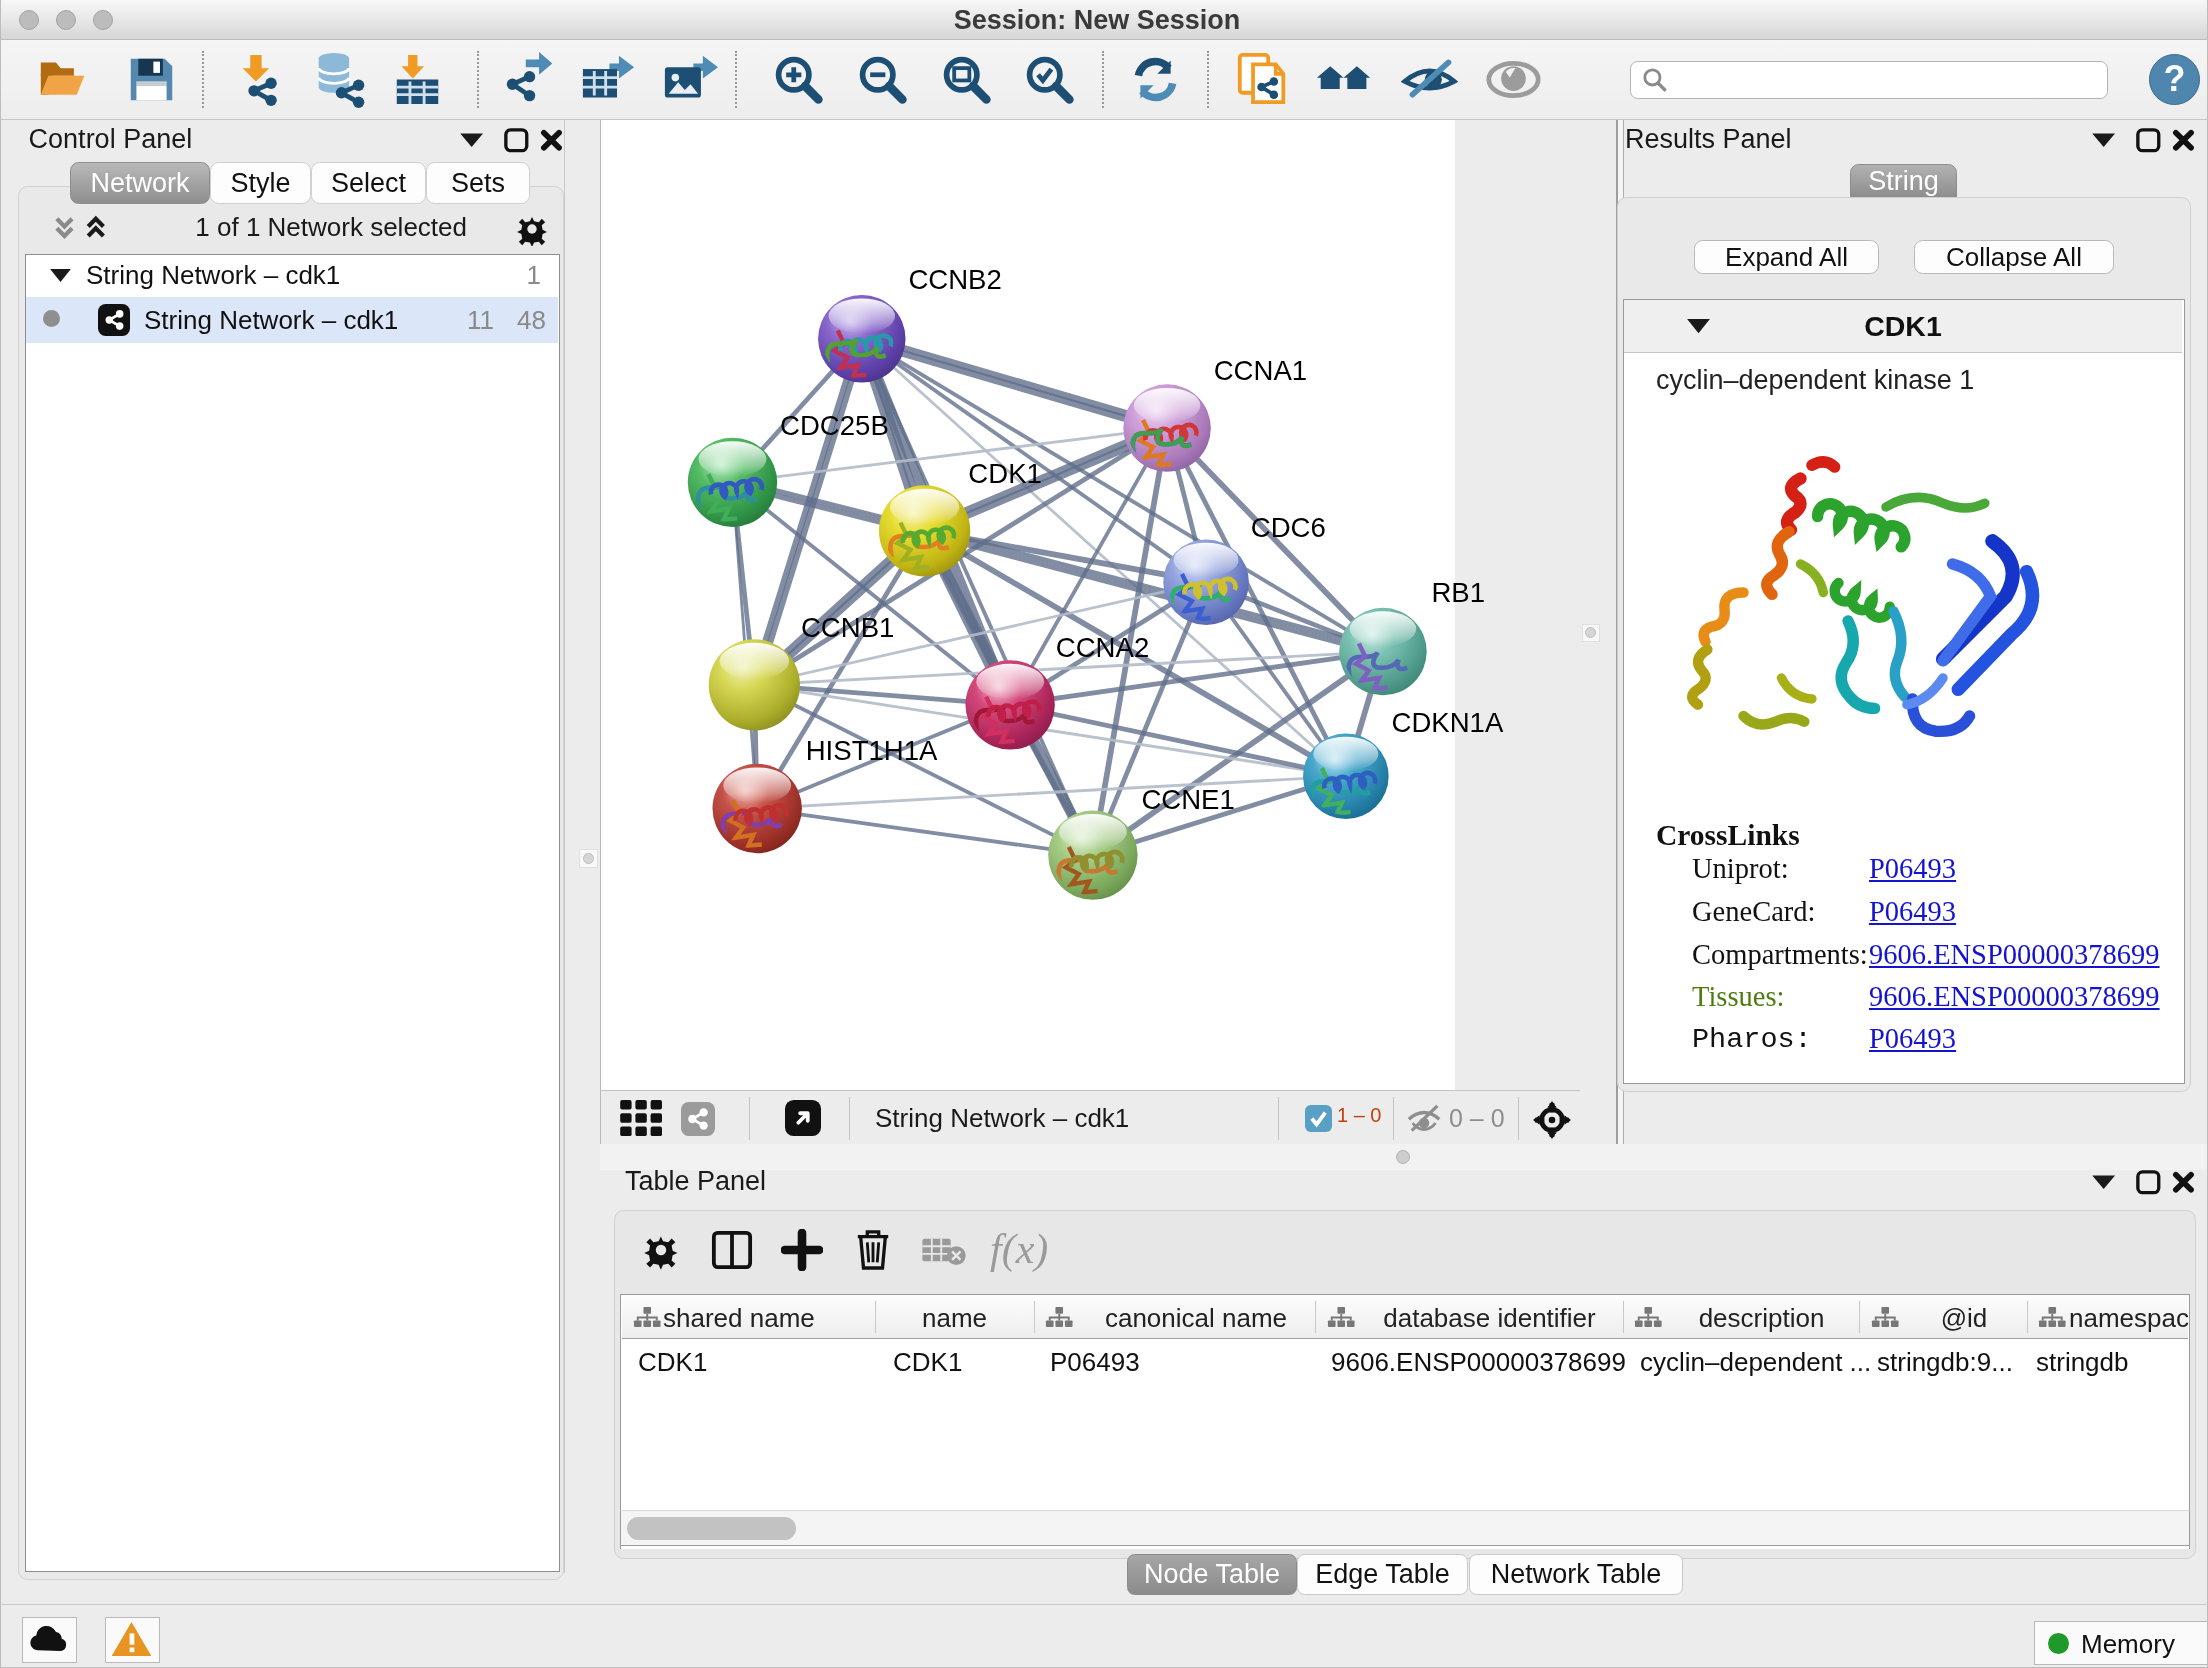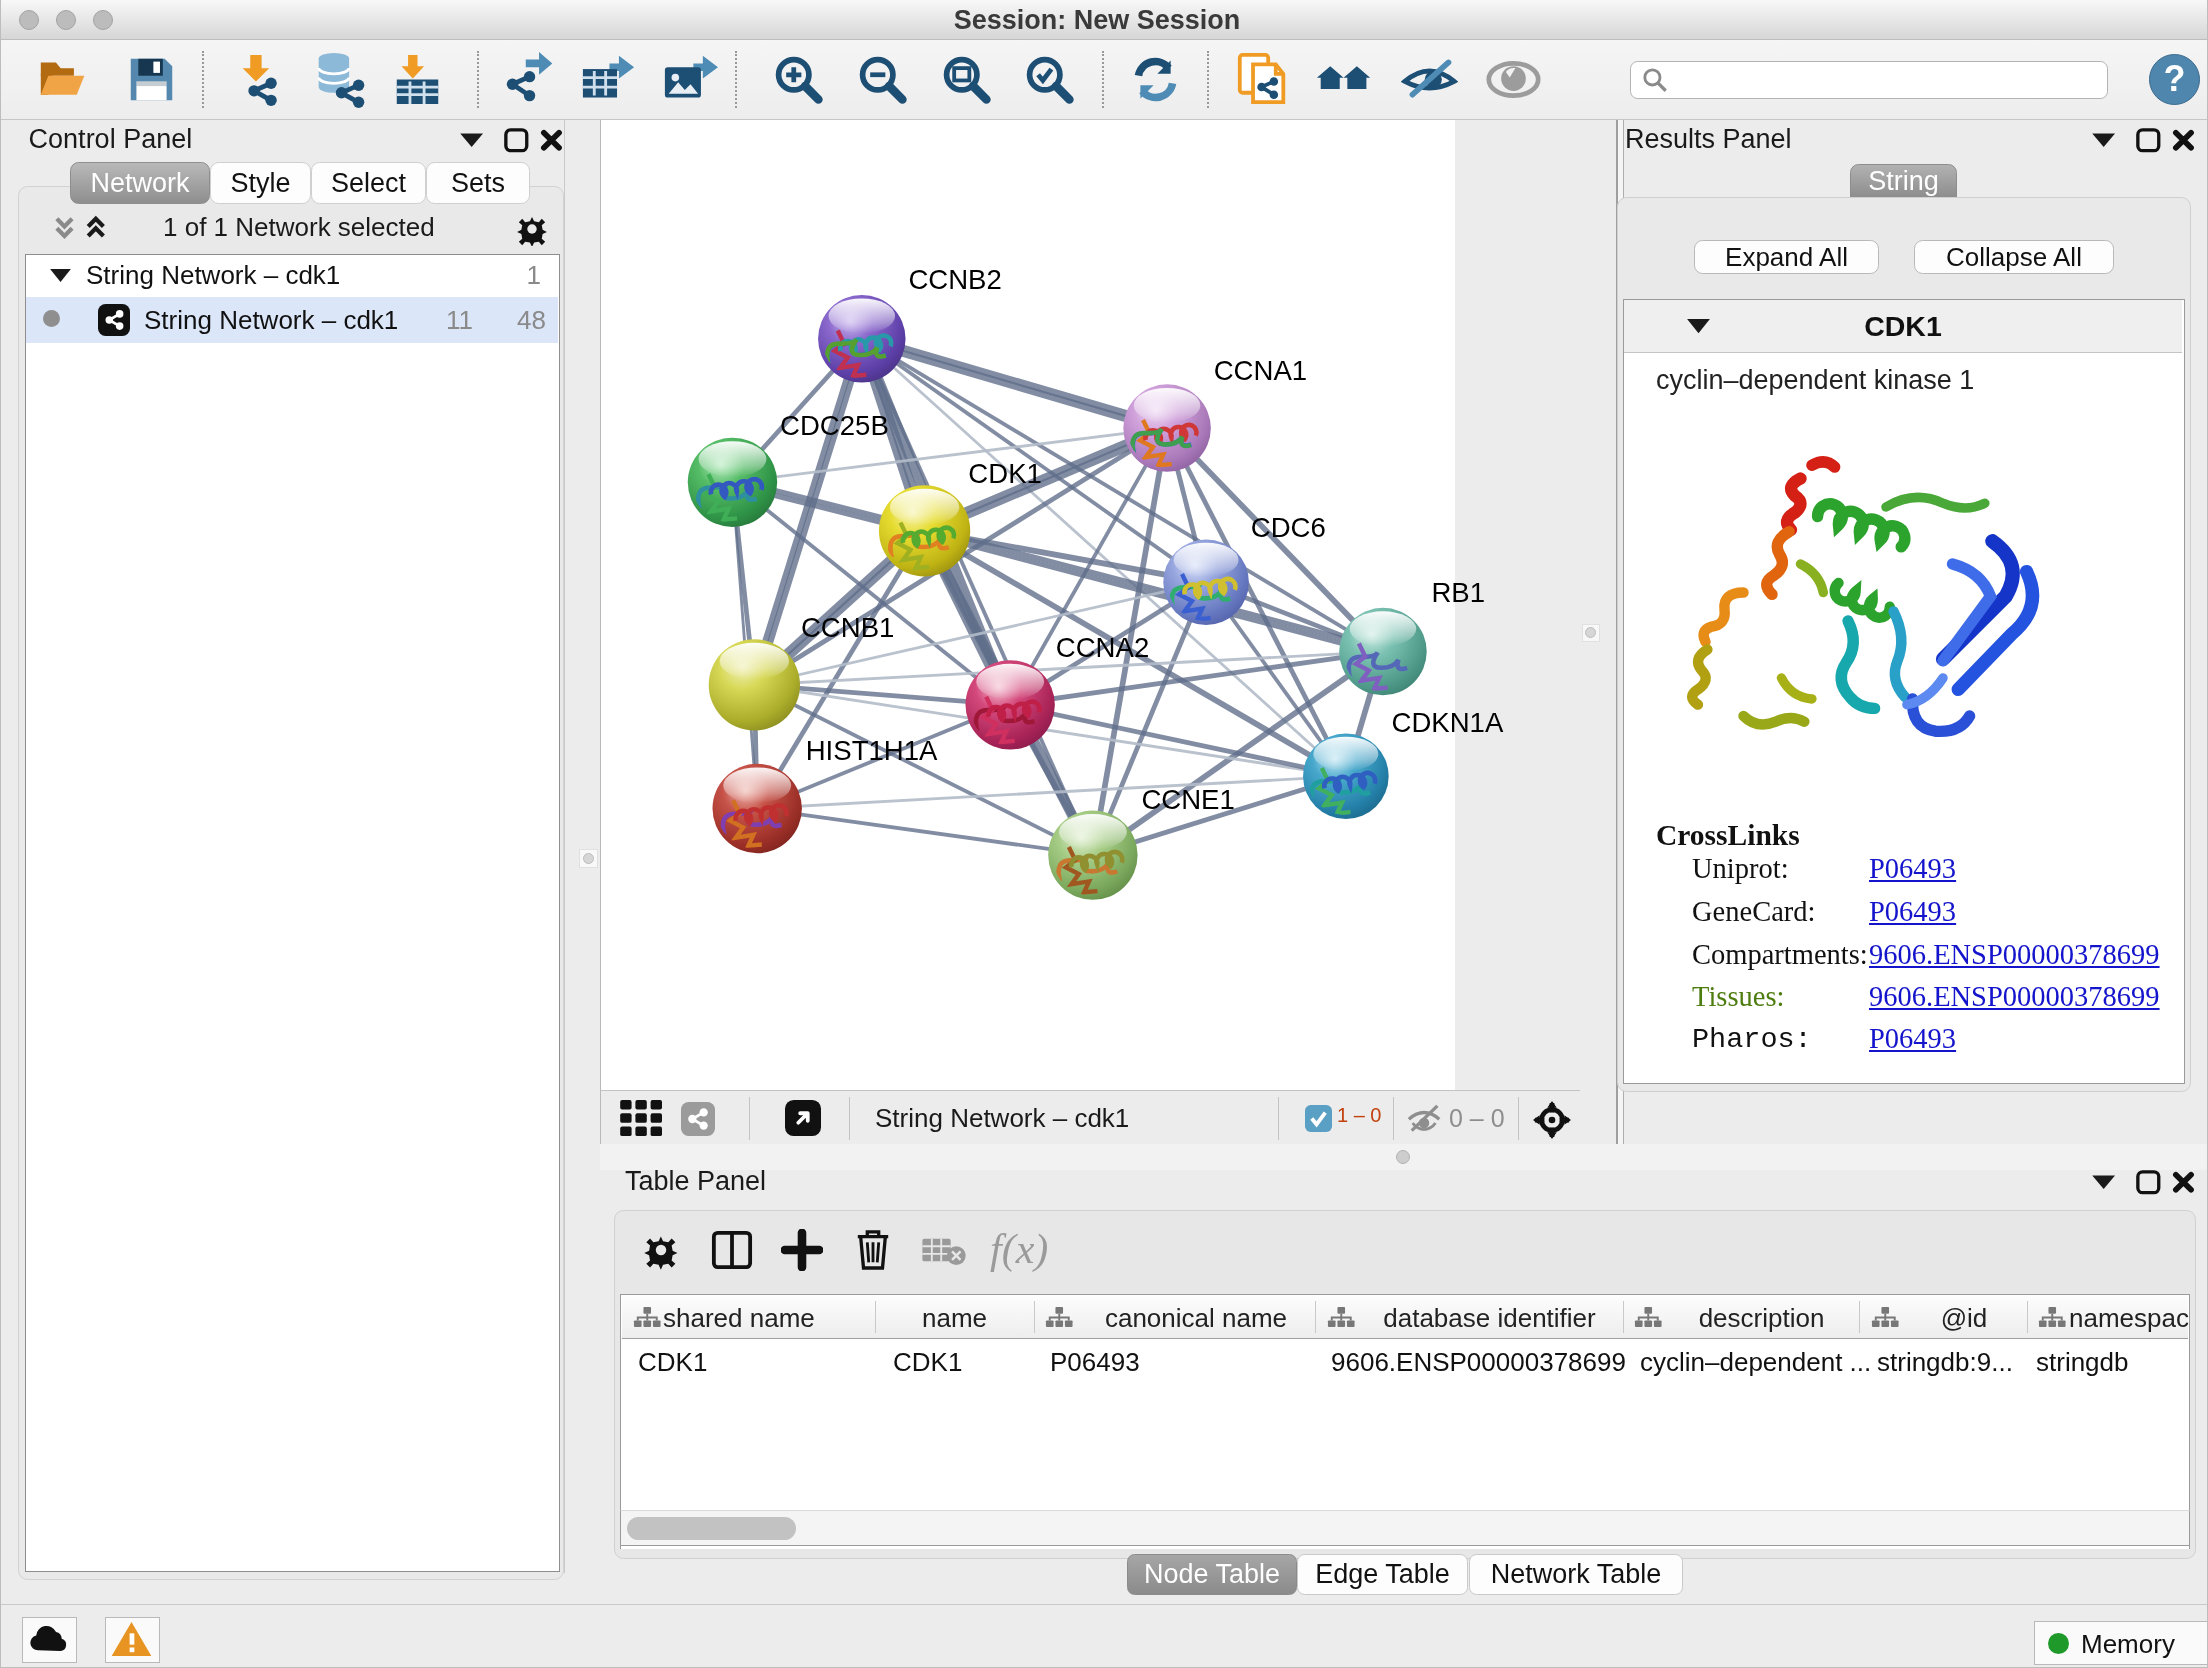--- a/index.html
+++ b/index.html
@@ -199,21 +199,21 @@
 <svg class="abs" style="left:34px;top:11.4px" width="57" height="28.5" viewBox="0 0 60 30">
 <g stroke="#8a8a8a" stroke-width="4.5" fill="none">
         <path d="M3 4 l8 8 8-8"></path>
         <path d="M3 14 l8 8 8-8"></path>
       </g>
 <g stroke="#1a1a1a" stroke-width="4.5" fill="none">
         <path d="M36 12 l8-8 8 8"></path>
         <path d="M36 22 l8-8 8 8"></path>
       </g>
 </svg>
-<div class="abs" style="left:143px;top:7.6px;width:304px;text-align:left;font-size:26px;color:#1a1a1a">1 of 1 Network selected</div>
+<div class="abs" style="left:143px;top:7.6px;width:304px;text-align:right;font-size:26px;color:#1a1a1a">1 of 1 Network selected</div>
 <svg class="abs" style="left:495px;top:7.6px" width="34" height="34" viewBox="0 0 36 36">
       <path fill="#111" d="M18 4 l2.5 5 5.5 1 3.5-4 4 4-4 3.5 1 5.5 5 2.5-5 2.5-1 5.5 4 3.5-4 4-3.5-4-5.5 1-2.5 5-2.5-5-5.5-1-3.5 4-4-4 4-3.5-1-5.5-5-2.5 5-2.5 1-5.5-4-3.5 4-4 3.5 4 5.5-1z" transform="scale(0.9) translate(2,2)"></path>
       <circle cx="18" cy="18" r="5" fill="#e9e9e9"></circle>
     </svg>
 </div>
 <div class="abs" style="left:24px;top:254px;width:535px;height:1318px;background:#fff;border:1.9px solid #8e8e8e">
 <div class="abs" style="left:0;top:0;width:532px;height:42px;background:#fff">
   <svg class="abs" style="left:23px;top:12.4px" width="23" height="17" viewBox="0 0 24 18">
         <path d="M1 2 h22 l-11 14 z" fill="#1a1a1a"></path>
       </svg>
@@ -226,21 +226,21 @@
     <svg width="32" height="32" viewBox="0 0 34 34">
           <g fill="#fff">
             <circle cx="12" cy="17" r="4"></circle>
             <circle cx="23" cy="10.5" r="4"></circle>
             <circle cx="23" cy="23.5" r="4"></circle>
           </g>
           <path d="M12 17 L23 10.5 M12 17 L23 23.5" stroke="#fff" stroke-width="2.8"></path>
         </svg>
   </div>
   <div class="abs" style="left:118px;top:7.6px;font-size:26px;color:#111">String Network – cdk1</div>
-  <div class="abs" style="left:399px;top:7.6px;width:69px;text-align:center;font-size:26px;color:#8a8a8a">11</div>
+  <div class="abs" style="left:399px;top:7.6px;width:69px;text-align:right;font-size:26px;color:#8a8a8a">11</div>
   <div class="abs" style="left:457px;top:7.6px;width:63px;text-align:right;font-size:26px;color:#8a8a8a">48</div>
 </div>
 </div>
 <div class="abs" style="left:563px;top:120px;width:35px;height:1453px;background:#ececec;border-left:1.9px solid #c9c9c9"></div>
 <div class="abs" style="left:578px;top:849px;width:19px;height:19px;background:#f8f8f8;border:1px solid #e0e0e0"></div>
 <div class="abs" style="left:582px;top:853px;width:11.4px;height:11.4px;border-radius:50%;background:#d6d6d6;border:1px solid #bcbcbc"></div>
 <div class="abs" style="left:599px;top:120px;width:855px;height:970px;background:#fff;border-left:1.9px solid #b9b9b9">
 <svg width="980" height="970" viewBox="0 0 1030 1020">
 <defs>
 <linearGradient id="hl" x1="0" y1="0" x2="0" y2="1">

